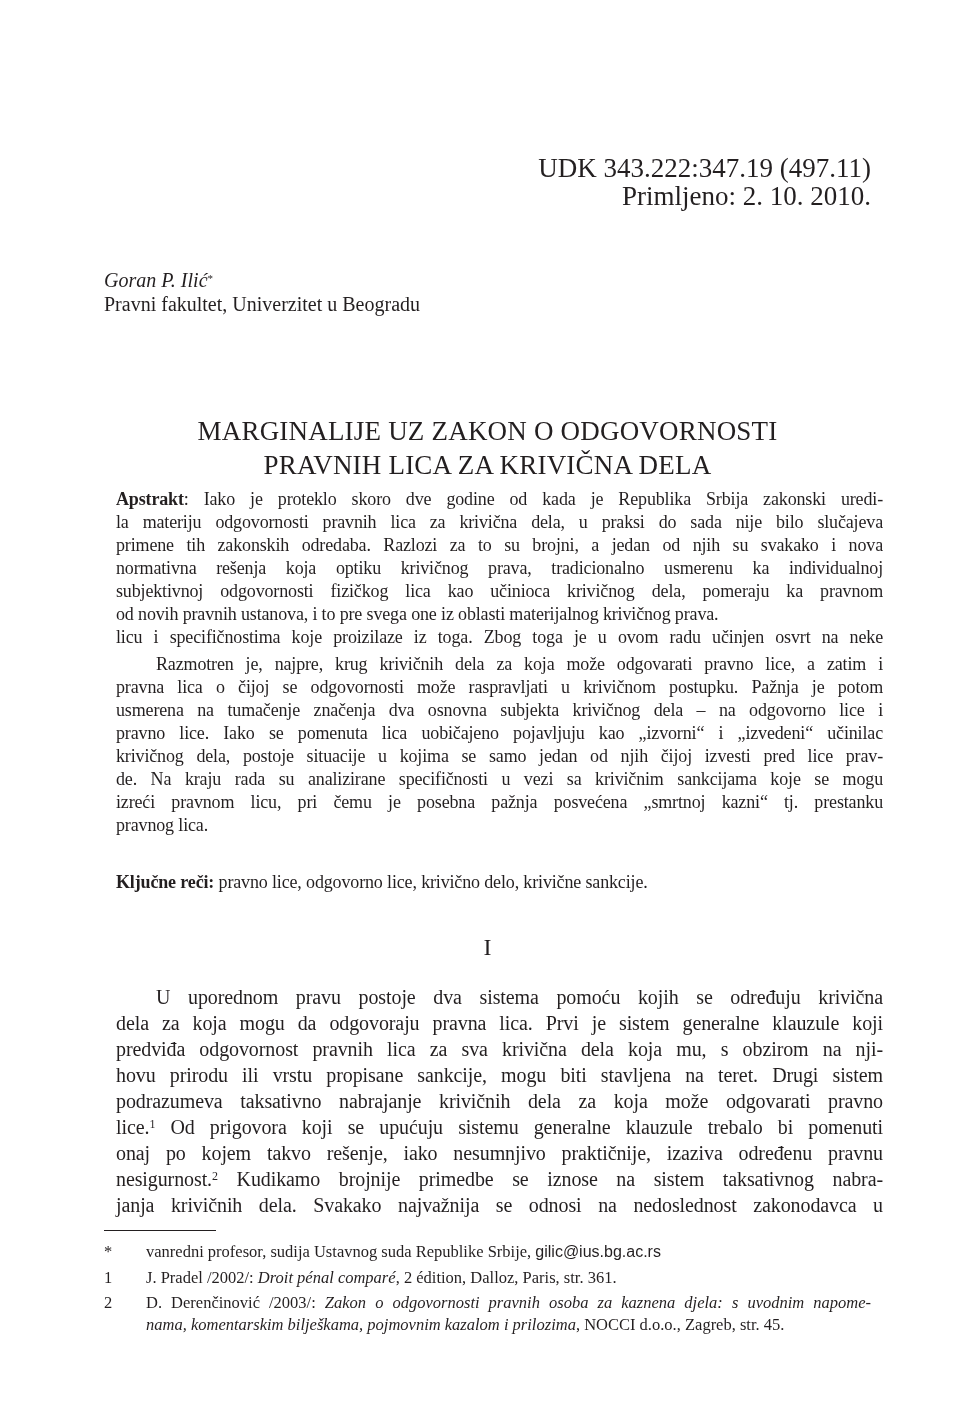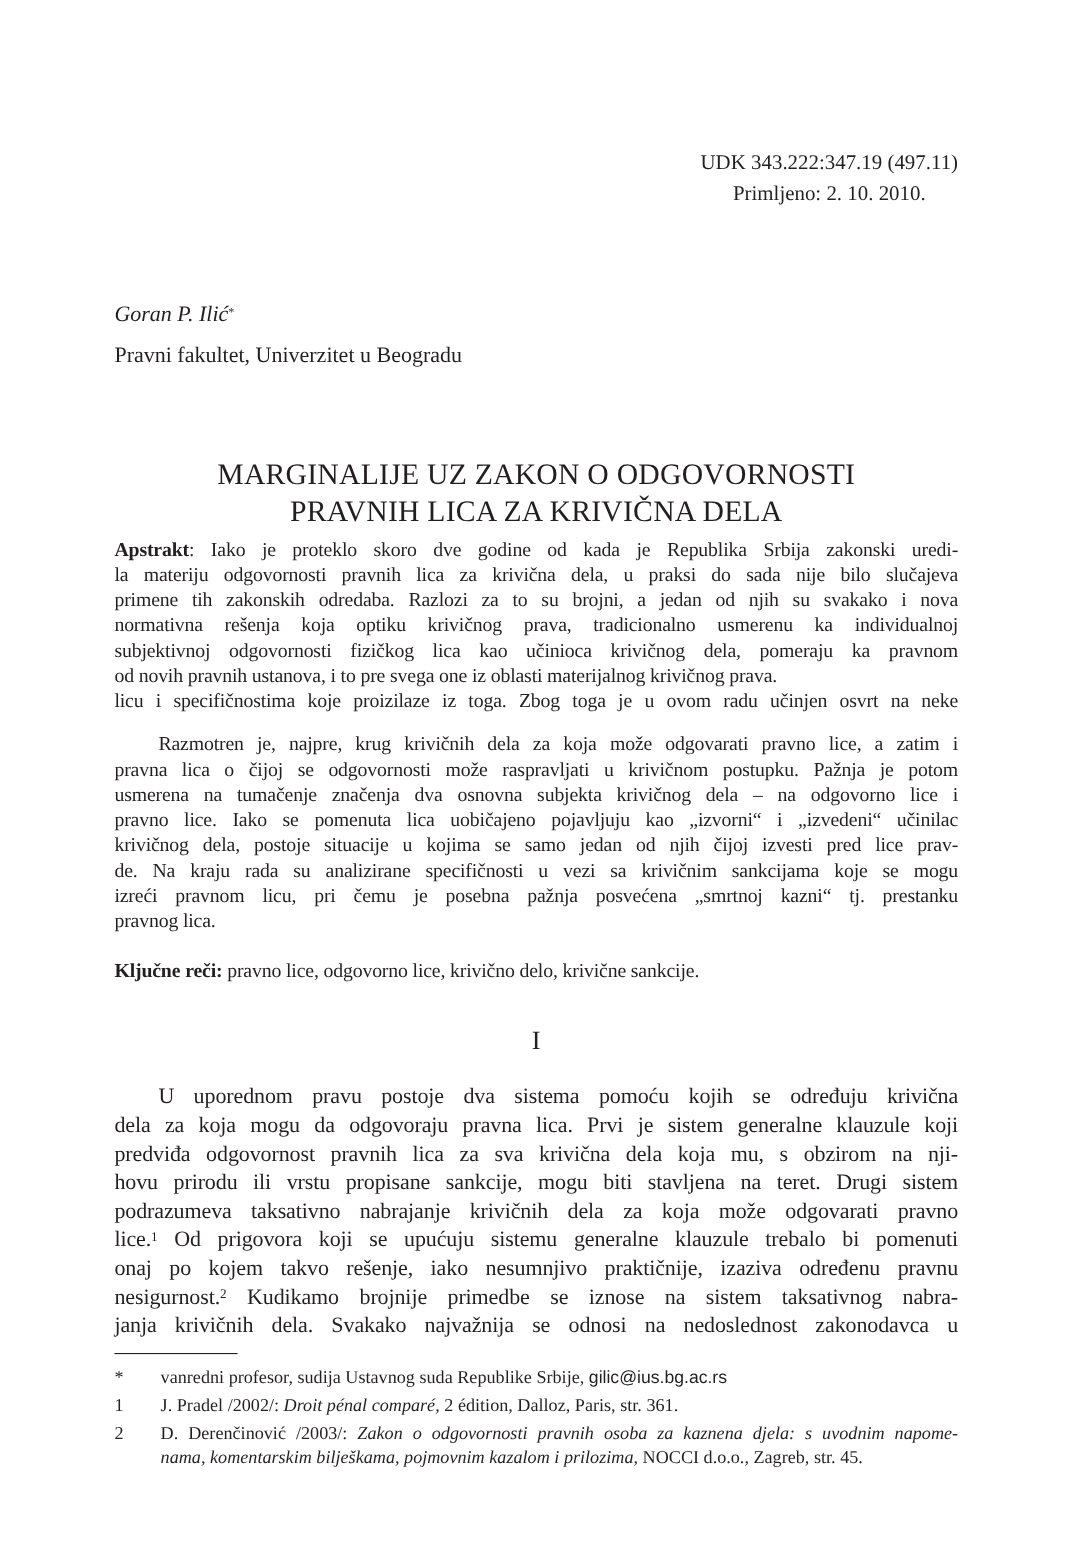--- a/index.html
+++ b/index.html
@@ -1,25 +1,25 @@
 <!DOCTYPE html>
 <html><head>
 <meta charset="utf-8">
 <style>
   html, body { margin: 0; padding: 0; background: #ffffff; }
   body { width: 975px; height: 1418px; position: relative; overflow: hidden;
          font-family: "Liberation Serif", "DejaVu Serif", serif; color: #231f20; }
   .page { position: absolute; left: 0; top: 0; width: 975px; height: 1418px; background: #fff; }
-  .meta { position: absolute; right: 104px; top: 135px; text-align: center; font-size: 19px; line-height: 28px; }
-  .author { position: absolute; left: 104px; top: 268px; font-size: 20px; line-height: 37px; }
+  .meta { position: absolute; right: 104px; top: 154px; text-align: right; font-size: 27px; line-height: 28px; }
+  .author { position: absolute; left: 104px; top: 268px; font-size: 20px; line-height: 24px; }
   .author .name { font-style: italic; }
   .author sup { font-size: 11px; vertical-align: top; position: relative; top: -2px; }
   .title { position: absolute; left: 104px; width: 767px; top: 386px; text-align: center;
            font-size: 27px; line-height: 34px; letter-spacing: 0.2px; margin-top: 28px; }
-  .block { position: absolute; left: 104px; width: 767px; }
+  .block { position: absolute; left: 116px; width: 767px; }
   .line { display: block; height: 23px; line-height: 23px; font-size: 18px; white-space: nowrap;
           text-align: justify; text-align-last: justify; }
   .line.last { text-align-last: left; }
   .line.indent { padding-left: 40px; }
   .abstract .line { font-size: 18px; letter-spacing: -0.15px; }
   .body-text .line { height: 26px; line-height: 26px; font-size: 20px; letter-spacing: -0.1px; }
   .body-text .line.indent { padding-left: 40px; }
   b { font-weight: bold; }
   .section { position: absolute; left: 104px; width: 767px; top: 934px; text-align: center; font-size: 24px; }
   .rule { position: absolute; left: 104px; top: 1230px; width: 112px; border-top: 1.5px solid #231f20; }
@@ -52,21 +52,21 @@
   </div>
 
   <div class="block abstract" style="top:488px;">
     <span class="line"><b>Apstrakt</b><span>: Iako je proteklo skoro dve godine od kada je Republika Srbija zakonski uredi-</span></span>
     <span class="line">la materiju odgovornosti pravnih lica za krivična dela, u praksi do sada nije bilo slučajeva</span>
     <span class="line">primene tih zakonskih odredaba. Razlozi za to su brojni, a jedan od njih su svakako i nova</span>
     <span class="line">normativna rešenja koja optiku krivičnog prava, tradicionalno usmerenu ka individualnoj</span>
     <span class="line">subjektivnoj odgovornosti fizičkog lica kao učinioca krivičnog dela, pomeraju ka pravnom</span>
     <span class="line last">od novih pravnih ustanova, i to pre svega one iz oblasti materijalnog krivičnog prava.</span>
     <span class="line">licu i specifičnostima koje proizilaze iz toga. Zbog toga je u ovom radu učinjen osvrt na neke</span>
-    <span class="line indent" style="margin-top:16px;">Razmotren je, najpre, krug krivičnih dela za koja može odgovarati pravno lice, a zatim i</span>
+    <span class="line indent" style="margin-top:4px;">Razmotren je, najpre, krug krivičnih dela za koja može odgovarati pravno lice, a zatim i</span>
     <span class="line">pravna lica o čijoj se odgovornosti može raspravljati u krivičnom postupku. Pažnja je potom</span>
     <span class="line">usmerena na tumačenje značenja dva osnovna subjekta krivičnog dela – na odgovorno lice i</span>
     <span class="line">pravno lice. Iako se pomenuta lica uobičajeno pojavljuju kao „izvorni“ i „izvedeni“ učinilac</span>
     <span class="line">krivičnog dela, postoje situacije u kojima se samo jedan od njih čijoj izvesti pred lice prav-</span>
     <span class="line">de. Na kraju rada su analizirane specifičnosti u vezi sa krivičnim sankcijama koje se mogu</span>
     <span class="line">izreći pravnom licu, pri čemu je posebna pažnja posvećena „smrtnoj kazni“ tj. prestanku</span>
     <span class="line last">pravnog lica.</span>
   </div>
 
   <div class="block abstract" style="top:871px;">

